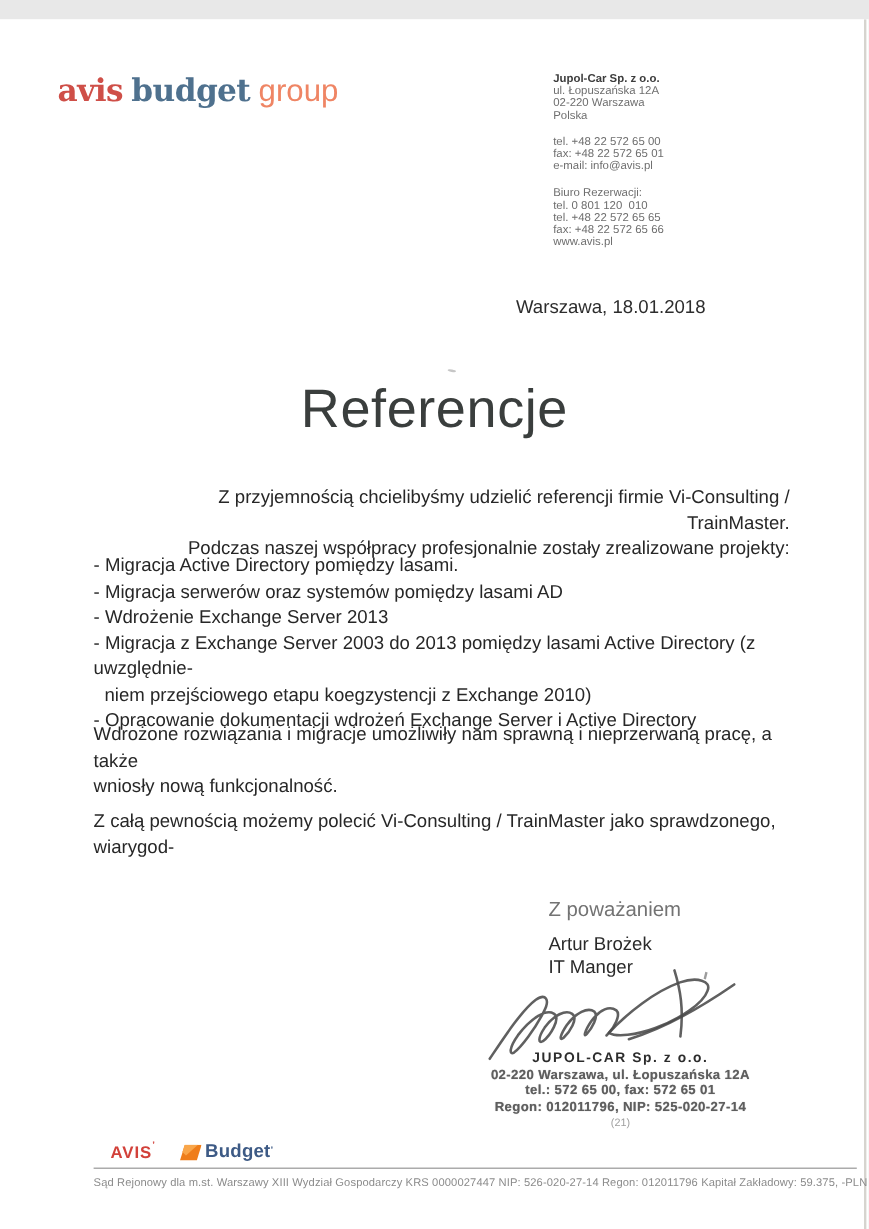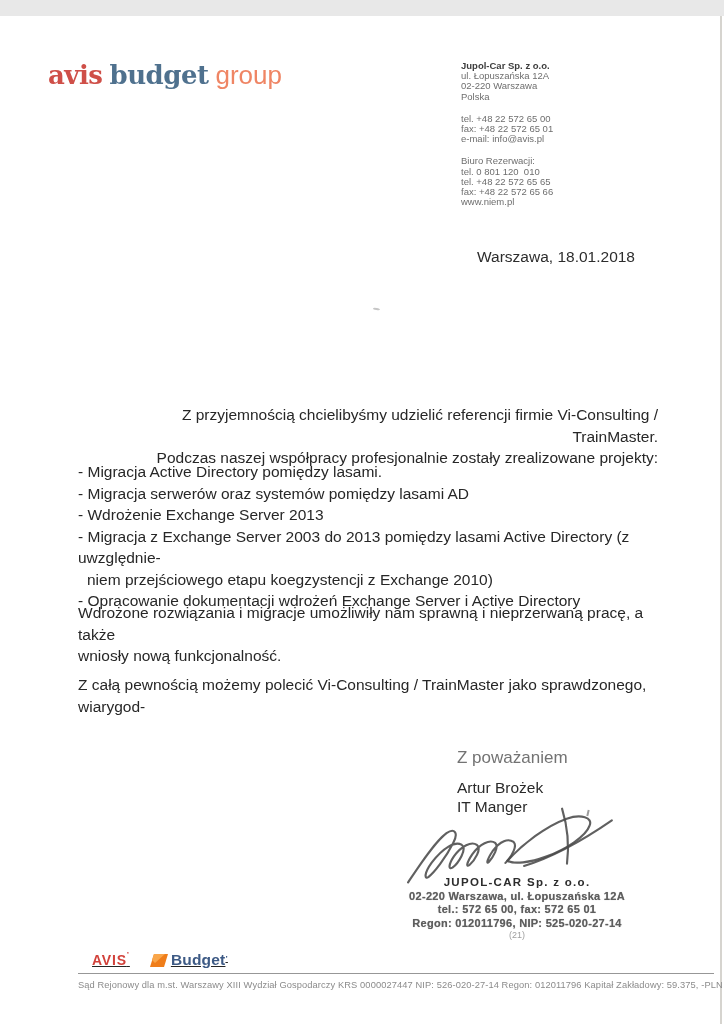--- a/index.html
+++ b/index.html
@@ -18,21 +18,21 @@
   .logo .w3 { color:#ef8564; margin-left:7px; font-family:"Liberation Sans", sans-serif;
               font-weight:400; letter-spacing:0; }
 
   
   .addr { position:absolute; left:461px; top:45px; font-size:9.5px; line-height:10.2px;
           color:#6e6e6e; }
   .addr div { white-space:pre; }
   .addr .name { font-weight:bold; color:#3d3d3d; }
   .addr .gap { height:12px; }
 
-  .dateline { position:absolute; left:430px; top:232px; width:205px; text-align:right;
+  .dateline { position:absolute; left:430px; top:232px; width:205px; text-align:left;
               font-size:15.5px; color:#2d2d2d; }
 
   .title { position:absolute; left:0; top:299px; width:724px; text-align:center;
            font-size:45px; color:#3a3e3d; letter-spacing:0.5px; }
 
   .bodytext { font-size:15.5px; line-height:21.5px; color:#272727; }
   .p1 { position:absolute; left:78px; top:388px; width:580px;text-align:right; }
   .p1 .ind { text-indent:42px; }
   .list { position:absolute; left:78px; top:445px; width:580px; }
   .list .cont { padding-left:9px; }
@@ -49,21 +49,21 @@
                     opacity:0.88; }
 
   .stamp { position:absolute; left:398px; top:860px; width:238px; text-align:center; }
   .stamp .s1 { font-size:11.5px; font-weight:bold; letter-spacing:1.3px; color:#2c2c2c;
                white-space:nowrap; }
   .stamp .sm { font-size:11px; font-weight:bold; color:#5e5e5e; letter-spacing:0.3px;
                margin-top:1.5px; white-space:nowrap; text-shadow:0 0 0.7px #8a8a8a; }
   .stamp .s5 { font-size:9px; color:#9f9f9f; margin-top:1px; }
 
   .brands { position:absolute; left:92px; top:935px; height:18px; display:flex;
-            align-items:center;text-decoration:underline; }
+            align-items:center; }
   .brand-avis { color:#d2413a; font-weight:bold; font-size:14px; letter-spacing:0.8px; }
   .tick { font-size:8px; vertical-align:top; position:relative; top:-2px; }
   .brand-budget { display:flex; align-items:center; margin-left:20px;
                   color:#3d5a85; font-weight:bold; font-size:15.5px; letter-spacing:0.2px; }
   .flag { width:18px; height:13px; margin-right:3px; }
 
   .rule { position:absolute; left:78px; top:957px; width:636px; height:0;
           border-top:1.4px solid #979797; }
   .legal { position:absolute; left:78px; top:964px; width:640px; font-size:9.3px;
            color:#8b8b8b; white-space:nowrap; letter-spacing:0.1px; }
@@ -90,26 +90,27 @@
     <div>Polska</div>
     <div class="gap"></div>
     <div>tel. +48 22 572 65 00</div>
     <div>fax: +48 22 572 65 01</div>
     <div>e-mail: info@avis.pl</div>
     <div class="gap"></div>
     <div>Biuro Rezerwacji:</div>
     <div>tel. 0 801 120  010</div>
     <div>tel. +48 22 572 65 65</div>
     <div>fax: +48 22 572 65 66</div>
-    <div>www.niem.pl</div>
+    <div>www.avis.pl</div>
   </div>
 
   <div class="dateline">Warszawa, 18.01.2018</div>
 
   <div class="speck-title"></div>
+  <div class="title">Referencje</div>
 
   <div class="bodytext p1">
     <div class="ind">Z przyjemnością chcielibyśmy udzielić referencji firmie Vi-Consulting / TrainMaster.</div>
     <div>Podczas naszej współpracy profesjonalnie zostały zrealizowane projekty:</div>
   </div>
 
   <div class="bodytext list">
     <div>- Migracja Active Directory pomiędzy lasami.</div>
     <div>- Migracja serwerów oraz systemów pomiędzy lasami AD</div>
     <div>- Wdrożenie Exchange Server 2013</div>

